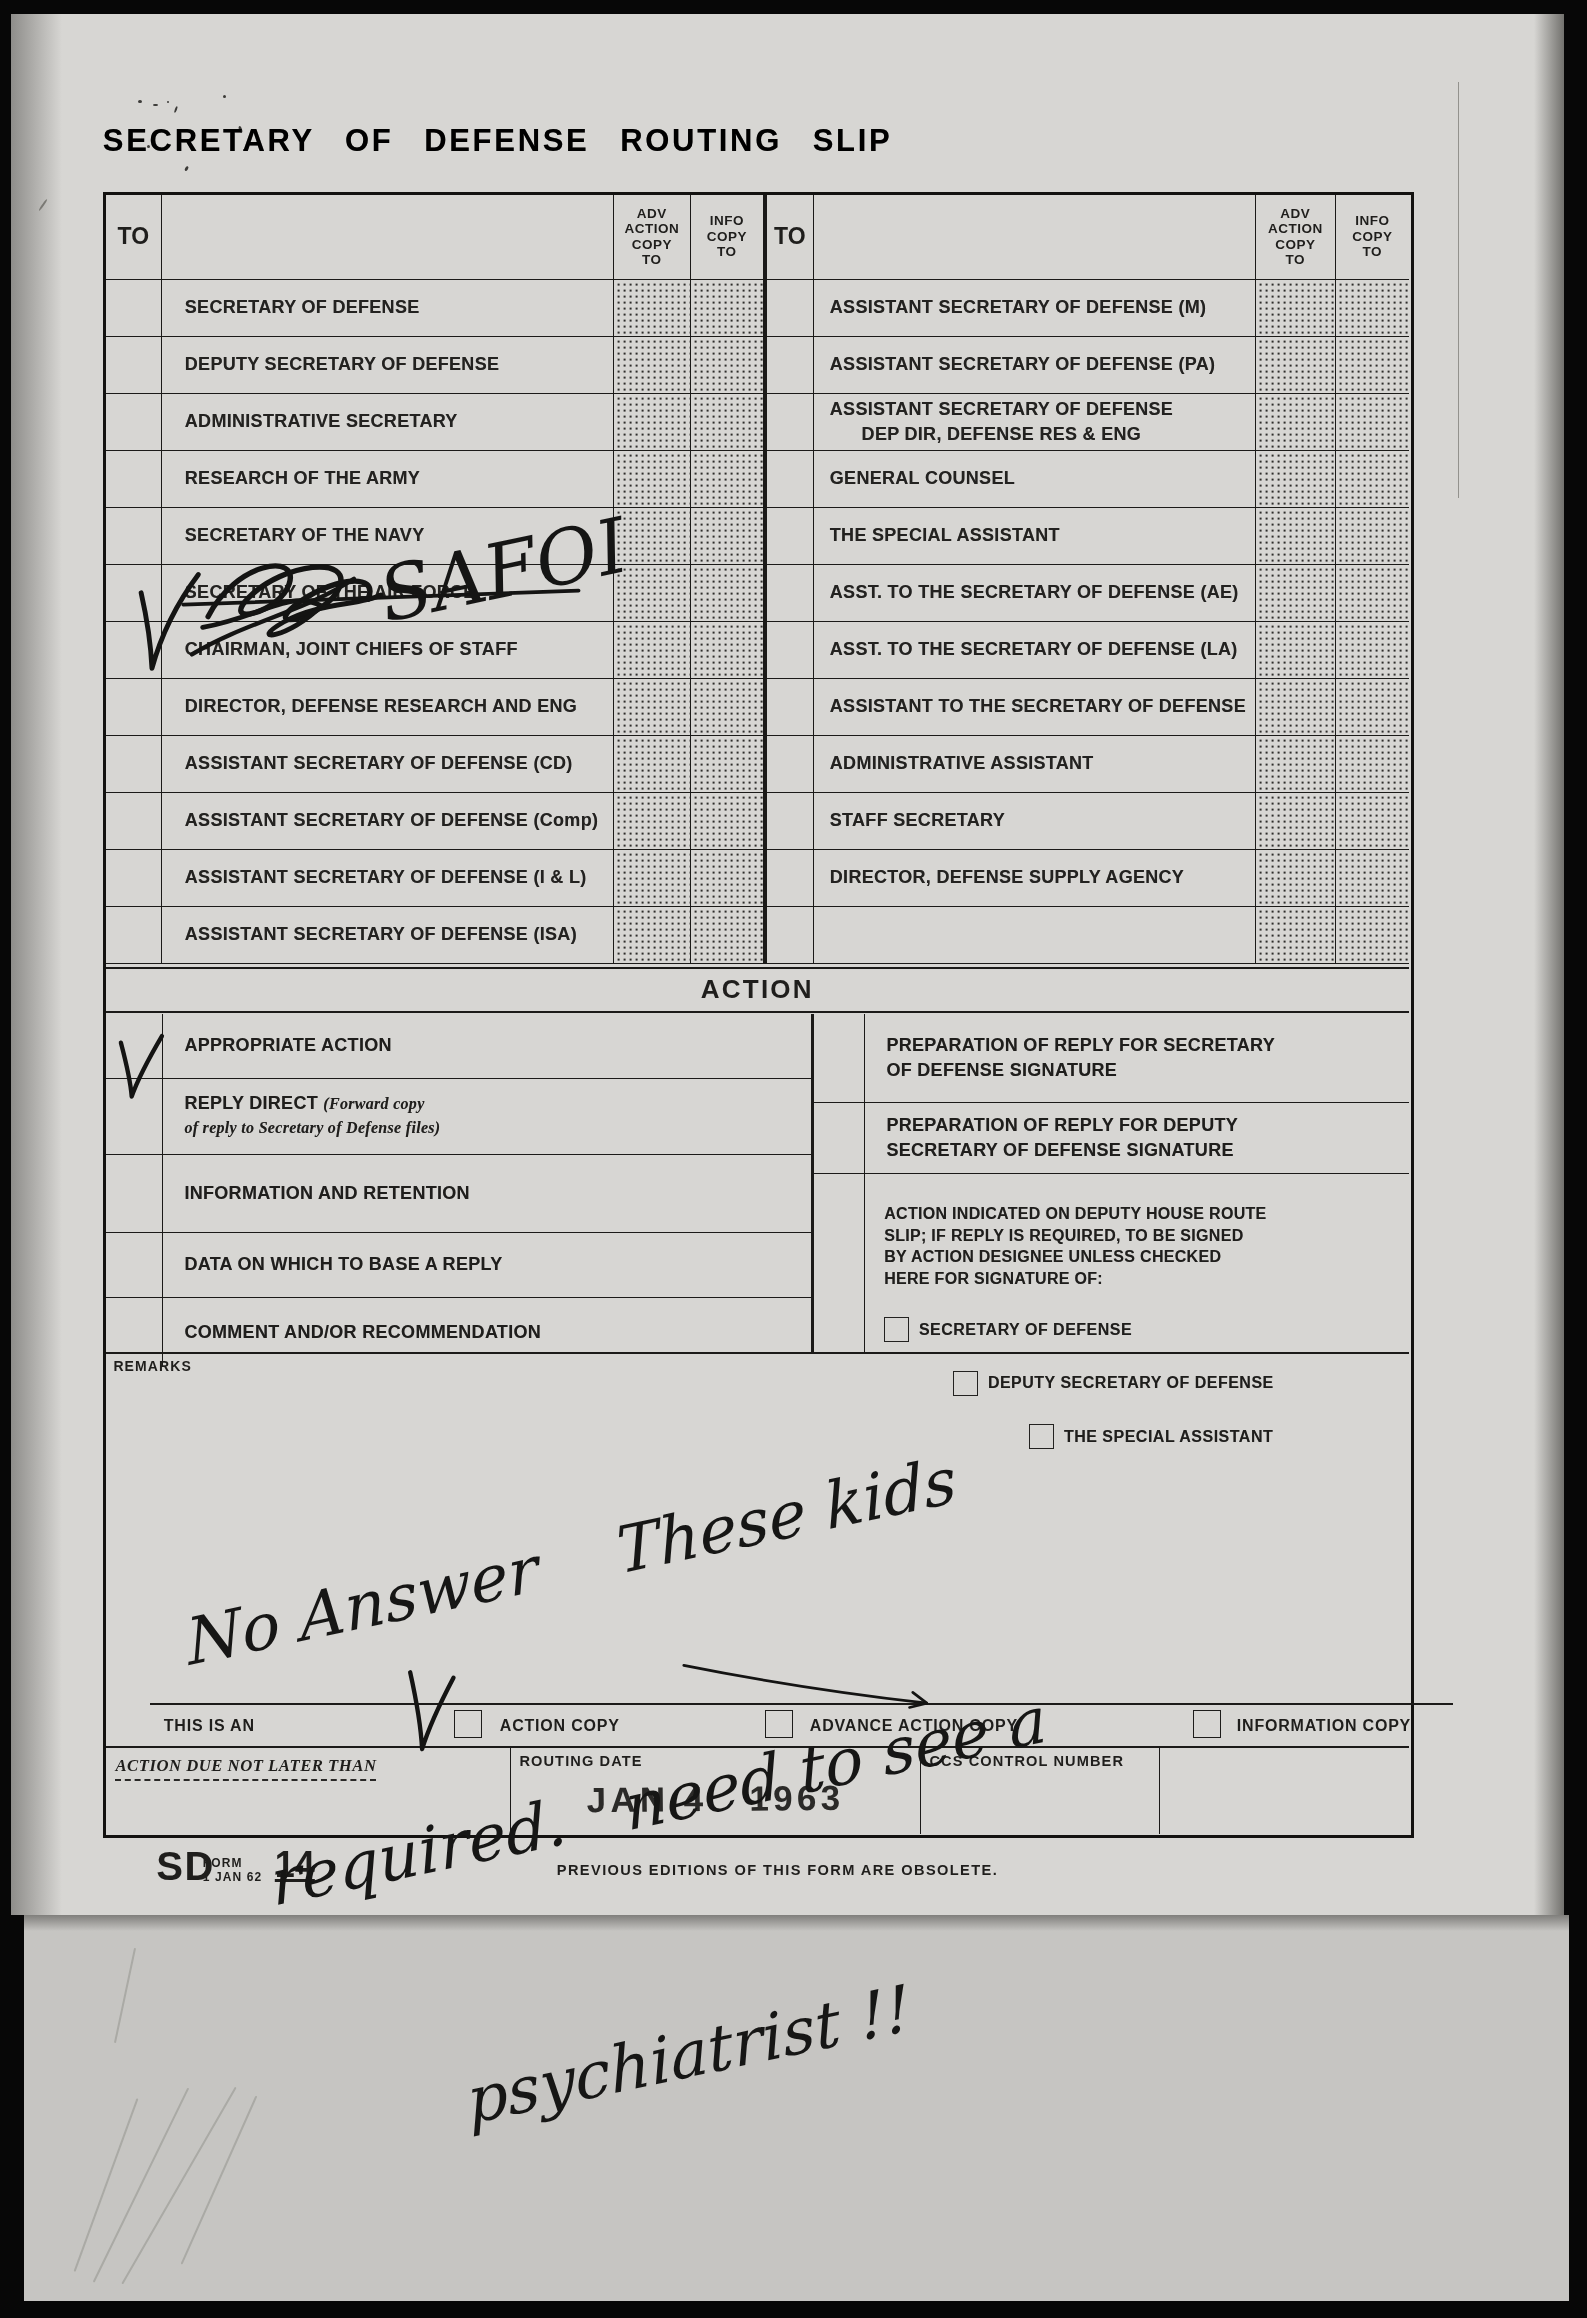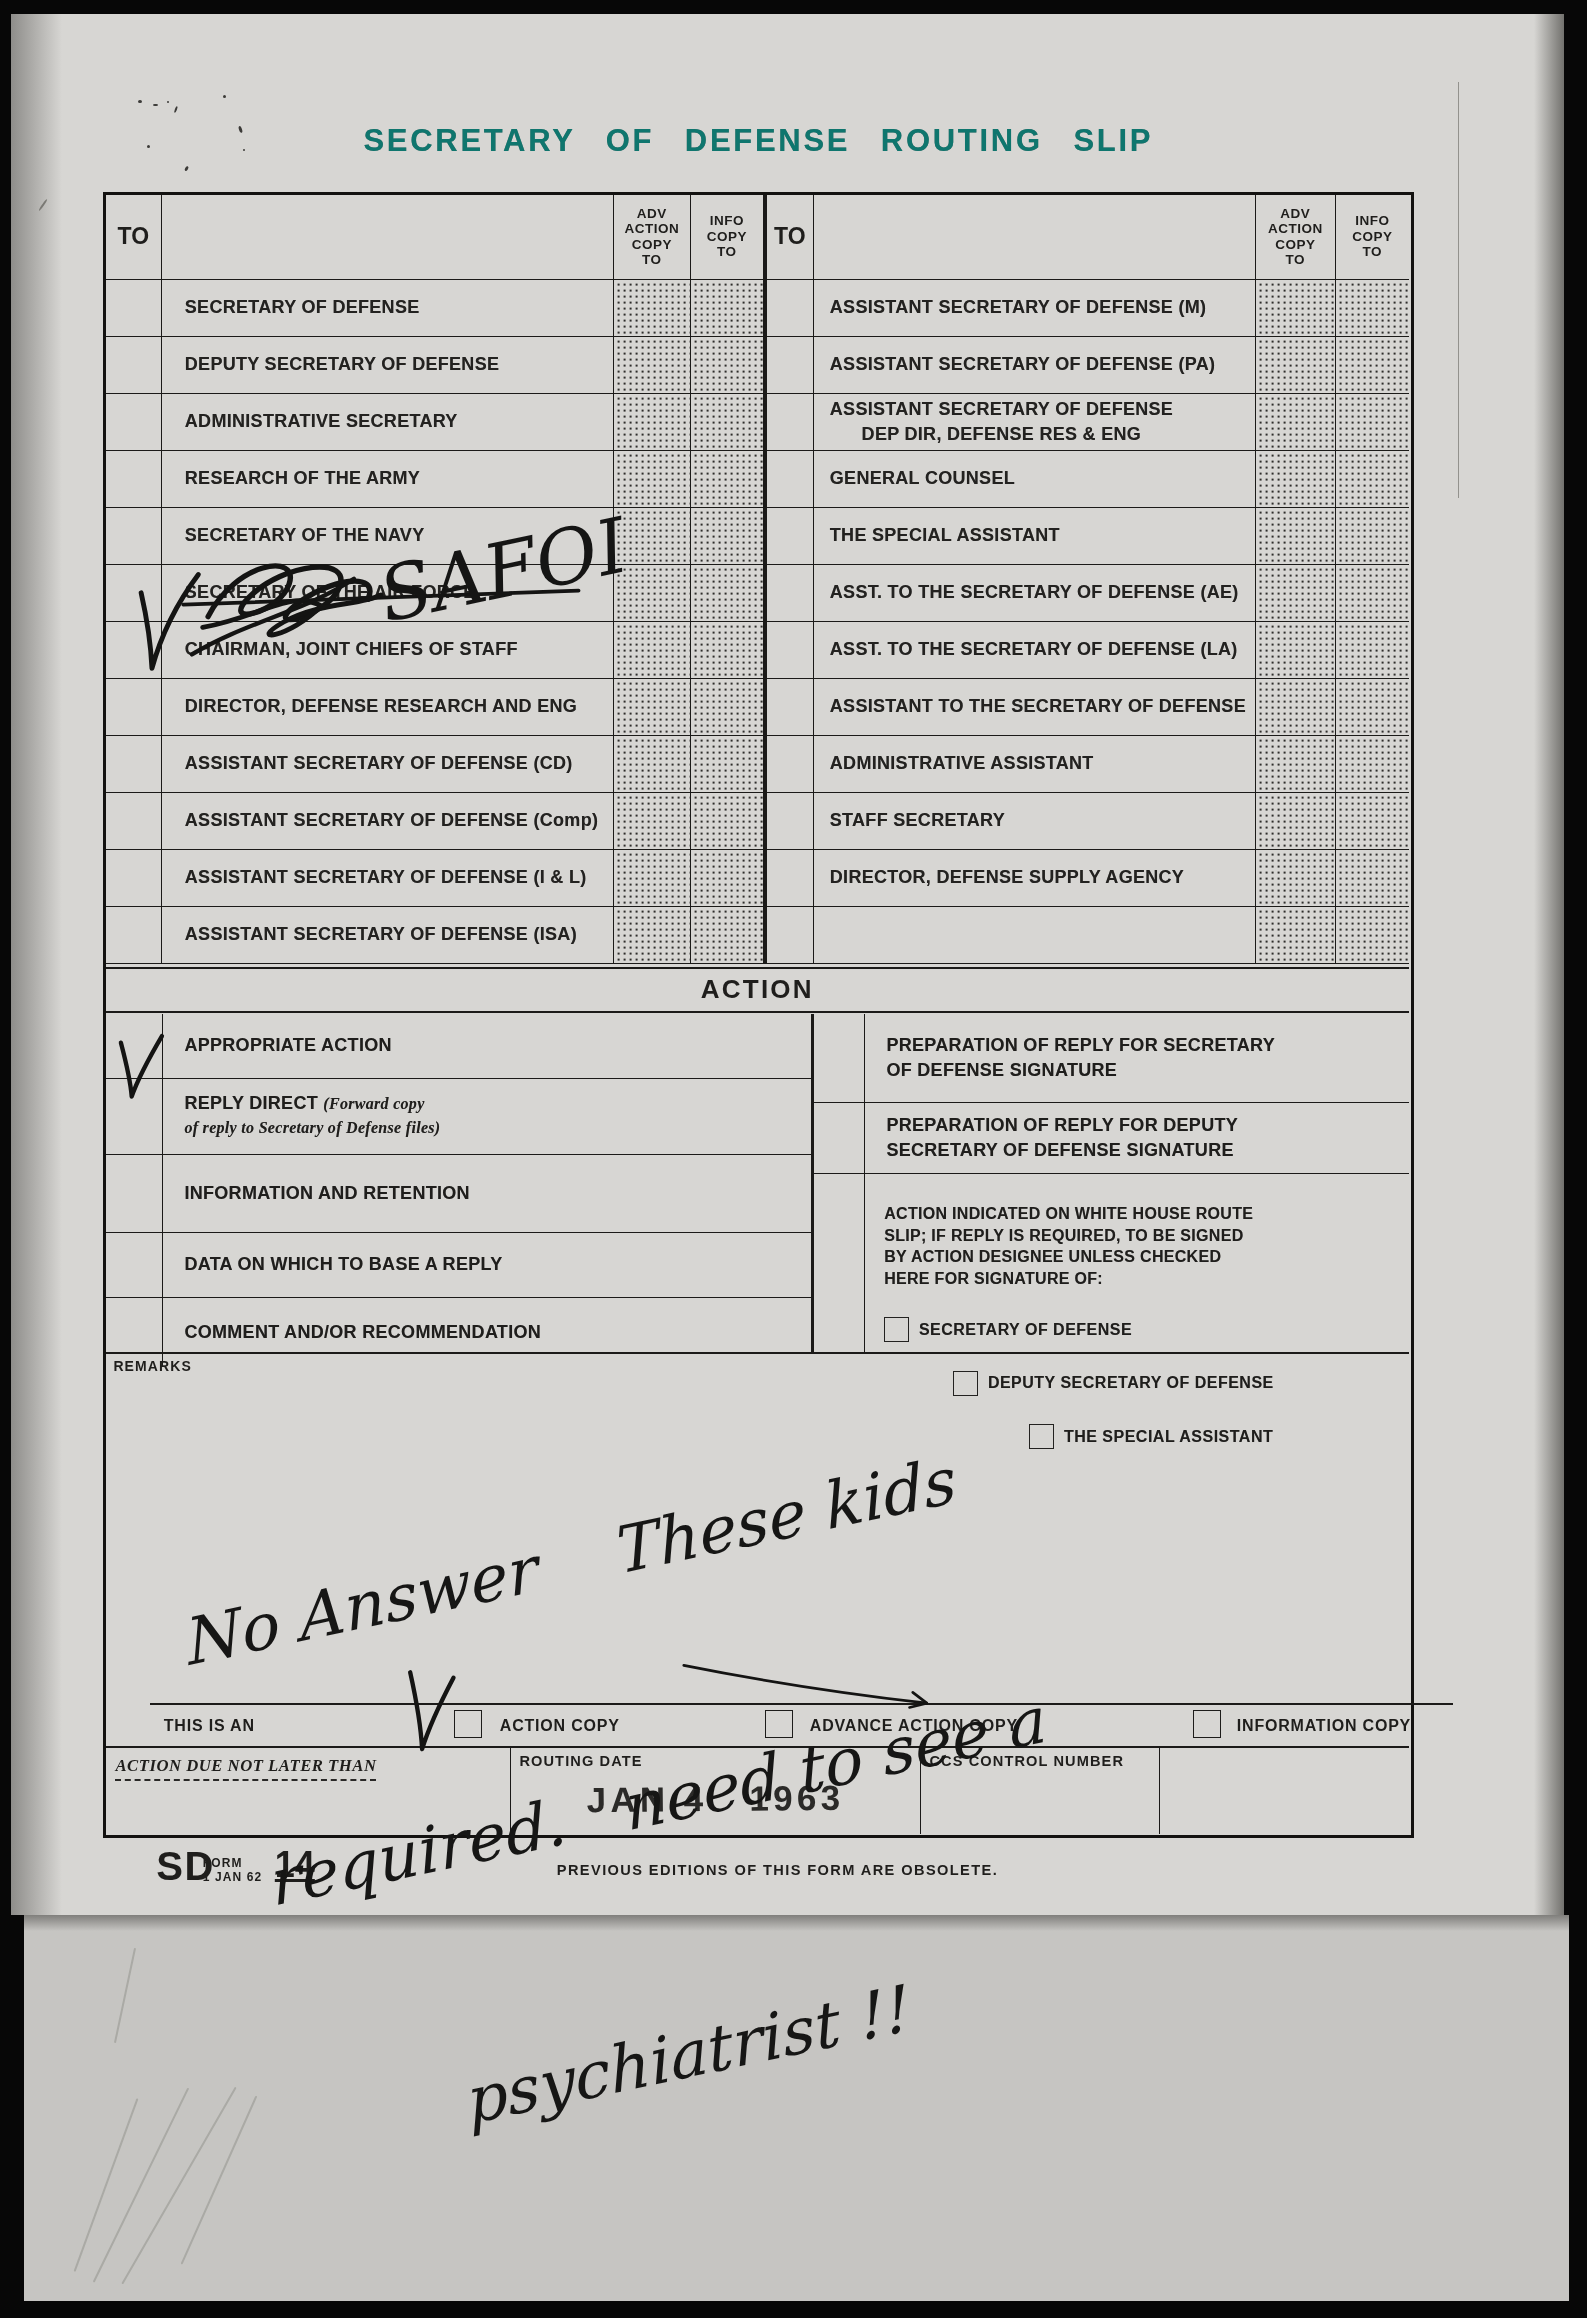--- a/index.html
+++ b/index.html
@@ -8,22 +8,22 @@
   .page{position:absolute;left:10.8px;top:13.5px;width:1553px;height:1901px;background:#d7d6d3;}
   .page::before{content:"";position:absolute;left:0;top:0;bottom:0;width:51px;
         background:linear-gradient(90deg,#8e8d8a,rgba(142,141,138,0));}
   .page::after{content:"";position:absolute;right:0;top:0;bottom:0;width:30px;
         background:linear-gradient(270deg,rgba(60,59,55,.65),rgba(60,59,55,0));}
   .sheet2{position:absolute;left:24px;top:1915px;width:1545px;height:386px;background:#c6c5c2;}
   .sheet2::before{content:"";position:absolute;left:0;right:0;top:0;height:16px;
         background:linear-gradient(rgba(110,109,106,.8),rgba(110,109,106,0));}
   .scr{position:absolute;width:1.6px;background:#a3a29d;border-radius:1.6px;opacity:.8;}
 
-  .title{position:absolute;left:92px;top:109px;width:1311px;margin:0;text-align:center;
-        font-size:31px;font-weight:700;letter-spacing:2.7px;word-spacing:19.4px;color:#0f766e;
+  .title{position:absolute;left:92px;top:109px;width:1311px;margin:0;text-align:left;
+        font-size:31px;font-weight:700;letter-spacing:2.7px;word-spacing:19.4px;color:#000000;
         text-shadow:0 0 0.5px rgba(0,0,0,.4);}
 
   .form{position:absolute;left:92px;top:178px;width:1311px;height:1646px;
         border:3.8px solid #131210;box-sizing:border-box;}
 
   
   .routing{position:absolute;left:0;top:0;width:1303px;height:772px;display:grid;
         grid-template-columns:56px 452px 77px 73px 50px 442px 80px 73px;
         grid-template-rows:85px repeat(12,57px);}
   .c{border-right:1.6px solid #1b1a18;border-bottom:1.6px solid #1b1a18;box-sizing:border-box;position:relative;}
@@ -290,21 +290,21 @@
 OF DEFENSE SIGNATURE</div>
           </div>
           <div class="ab-row" style="height:71px">
             <div class="ab-check2"></div>
             <div class="ab-label">PREPARATION OF REPLY FOR DEPUTY
 SECRETARY OF DEFENSE SIGNATURE</div>
           </div>
           <div class="ab-row" style="height:178px">
             <div class="ab-check2"></div>
             <div class="ab-label blk" style="padding:5.4px 0 0 19.4px">
-              <div class="whroute">ACTION INDICATED ON WHITE HOUSE ROUTE
+              <div class="whroute">ACTION INDICATED ON DEPUTY HOUSE ROUTE
 SLIP; IF REPLY IS REQUIRED, TO BE SIGNED
 BY ACTION DESIGNEE UNLESS CHECKED
 HERE FOR SIGNATURE OF:</div>
               <div class="cbrow">
                 <span class="bx"></span>
                 <span class="cbl">SECRETARY OF DEFENSE</span>
               </div>
               <div class="cbrow ind1">
                 <span class="bx"></span>
                 <span class="cbl">DEPUTY SECRETARY OF DEFENSE</span>

